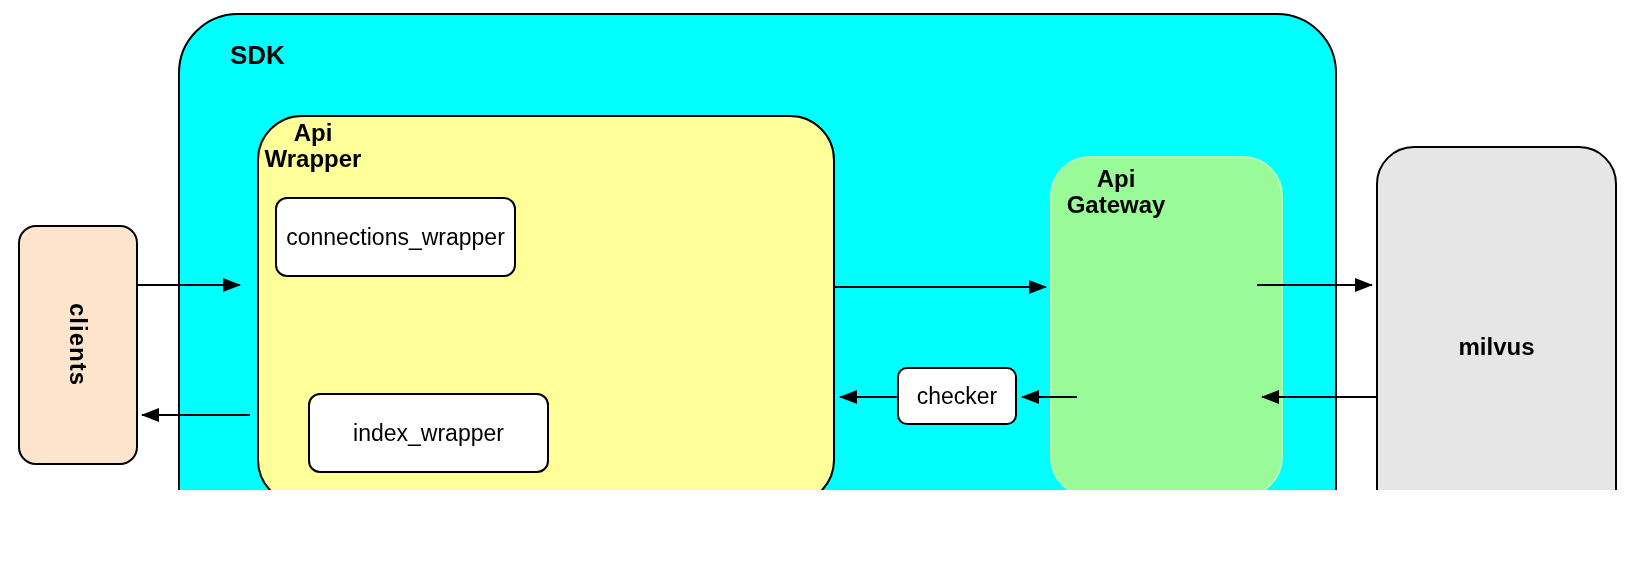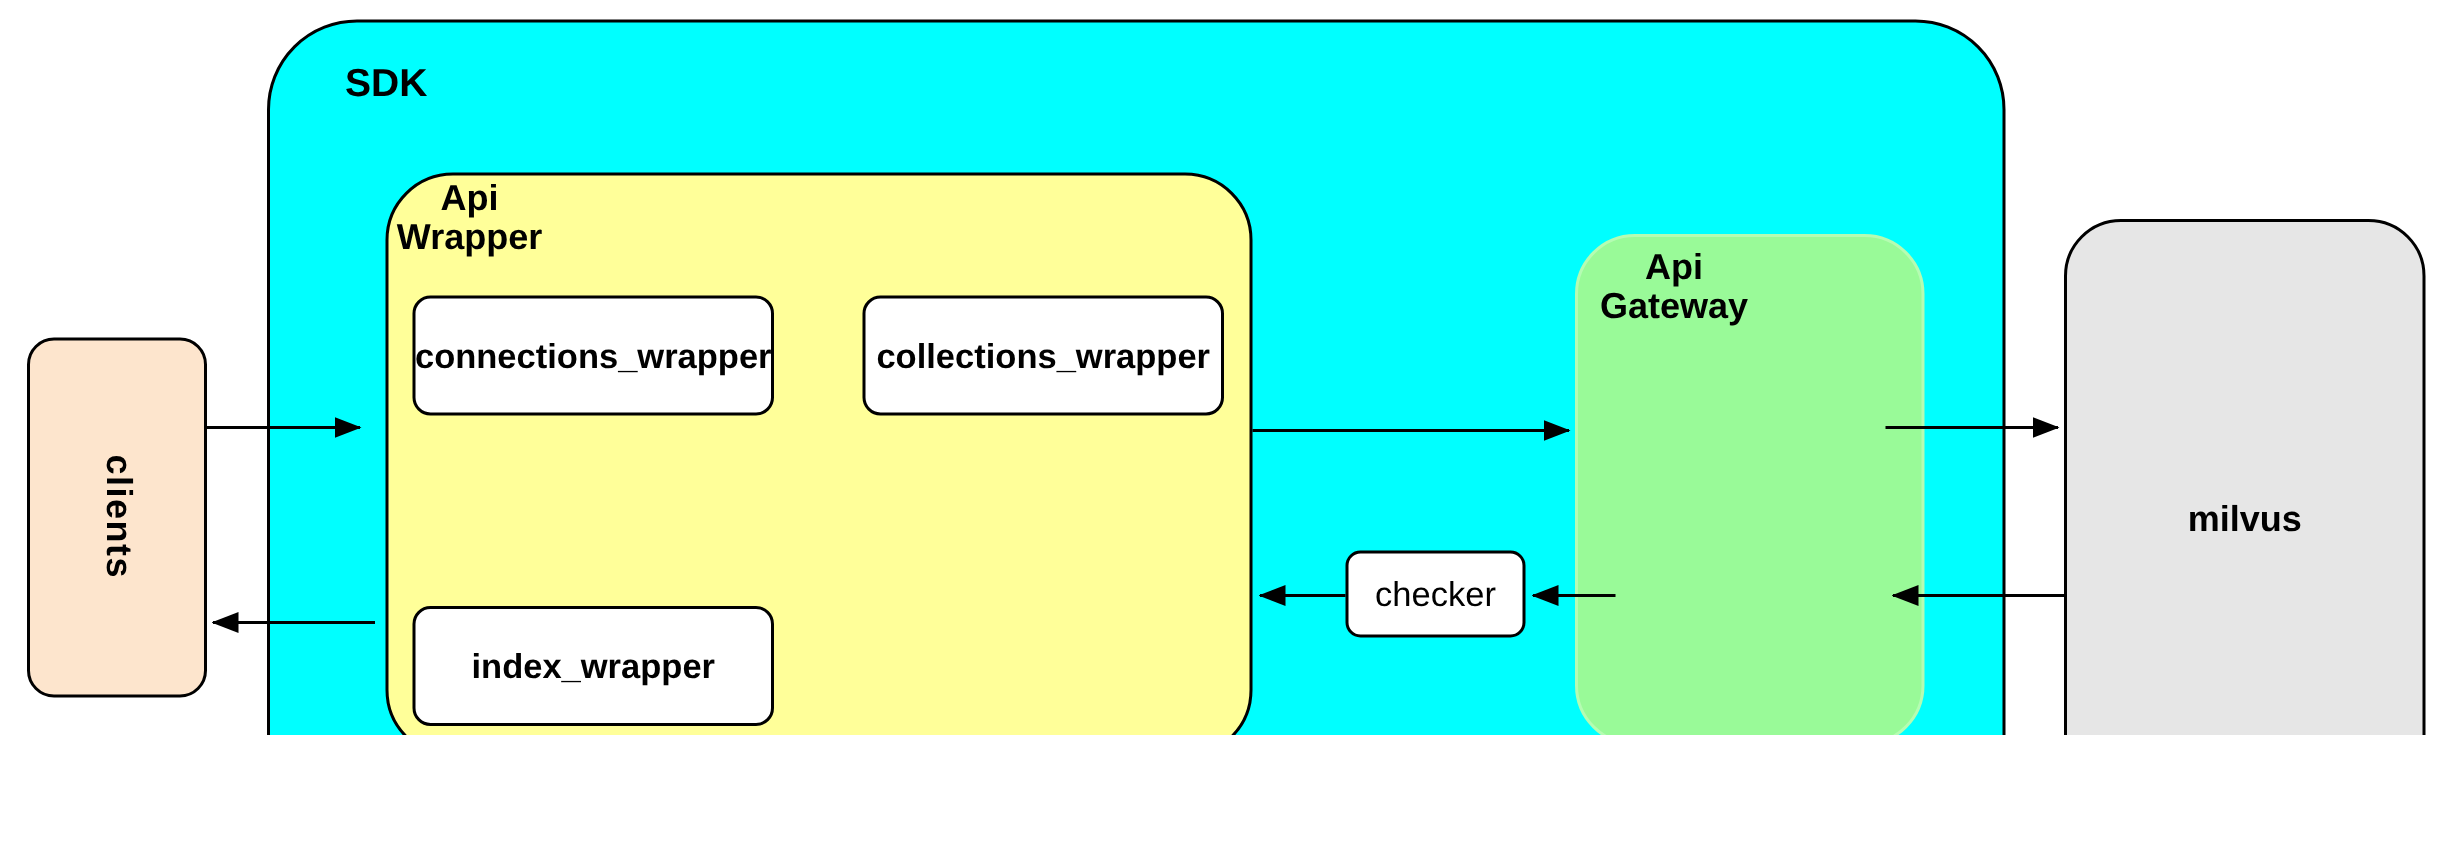--- a/index.html
+++ b/index.html
@@ -15,23 +15,23 @@
 
   
   .sdk-box{left:178px;top:13px;width:1159px;height:542px;border-radius:60px;background:var(--sdk-fill);}
   .sdk-label{position:absolute;left:230px;top:40px;font-size:26px;font-weight:bold;color:#000;}
 
   
   .wrapper-box{left:257px;top:115px;width:578px;height:390px;border-radius:45px;background:var(--wrapper-fill);}
   .wrapper-label{position:absolute;left:253px;top:120px;width:120px;text-align:center;font-size:24px;font-weight:bold;line-height:26px;color:#000;}
 
   
-  .wbox{width:241px;height:80px;border-radius:12px;background:var(--box-fill);font-size:23px;color:#000;white-space:nowrap;font-weight:bold;}
+  .wbox{width:241px;height:80px;border-radius:12px;background:var(--box-fill);font-size:23px;color:#000;white-space:nowrap;}
   .col1{left:275px;} .col2{left:575px;}
-  .row1{top:197px;} .row2{top:295px;} .row3{top:404px;}
+  .row1{top:197px;} .row2{top:295px;} .row3{top:393px;margin-left:33px;}
 
   
   .gateway-box{left:1050px;top:156px;width:233px;height:341px;border-radius:40px;background:var(--gateway-fill);border:2px solid #b5fcb2;}
   .gateway-label{position:absolute;left:1066px;top:166px;width:100px;text-align:center;font-size:24px;font-weight:bold;line-height:26px;color:#000;}
   .req-box{left:1077px;top:257px;width:180px;height:58px;border-radius:10px;background:var(--box-fill);font-size:23px;color:#000;}
   .resp-box{left:1077px;top:369px;width:180px;height:58px;border-radius:10px;background:var(--box-fill);font-size:23px;color:#000;}
 
   
   .checker-box{left:897px;top:367px;width:120px;height:58px;border-radius:10px;background:var(--box-fill);font-size:23px;color:#000;text-align:right;}
 
@@ -50,21 +50,20 @@
   <div class="node sdk-box"></div>
   <div class="sdk-label">SDK</div>
 
   <div class="node wrapper-box"></div>
   <div class="wrapper-label">
     <span>Api</span><br>
     <span>Wrapper</span>
   </div>
 
   <div class="node wbox centered col1 row1">connections_wrapper</div>
-  <div class="node wbox centered col2 row1">collections_wrapper</div>
   <div class="node wbox centered col1 row3">index_wrapper</div>
 
   <div class="node gateway-box"></div>
   <div class="gateway-label">
     <span>Api</span><br>
     <span>Gateway</span>
   </div>
 
   <div class="node checker-box centered">checker</div>
 

